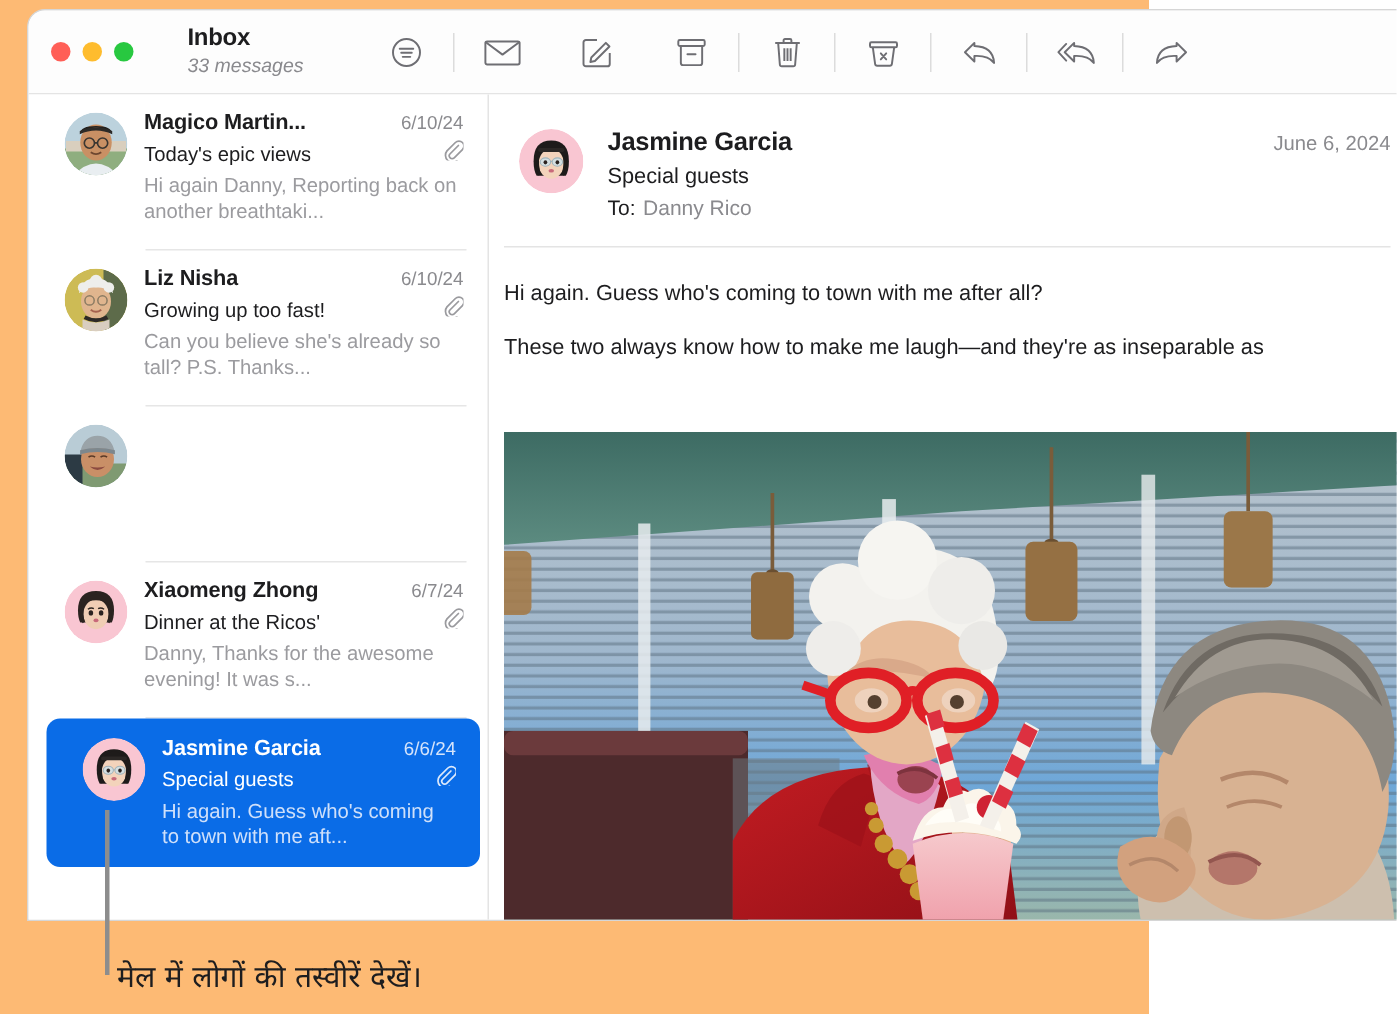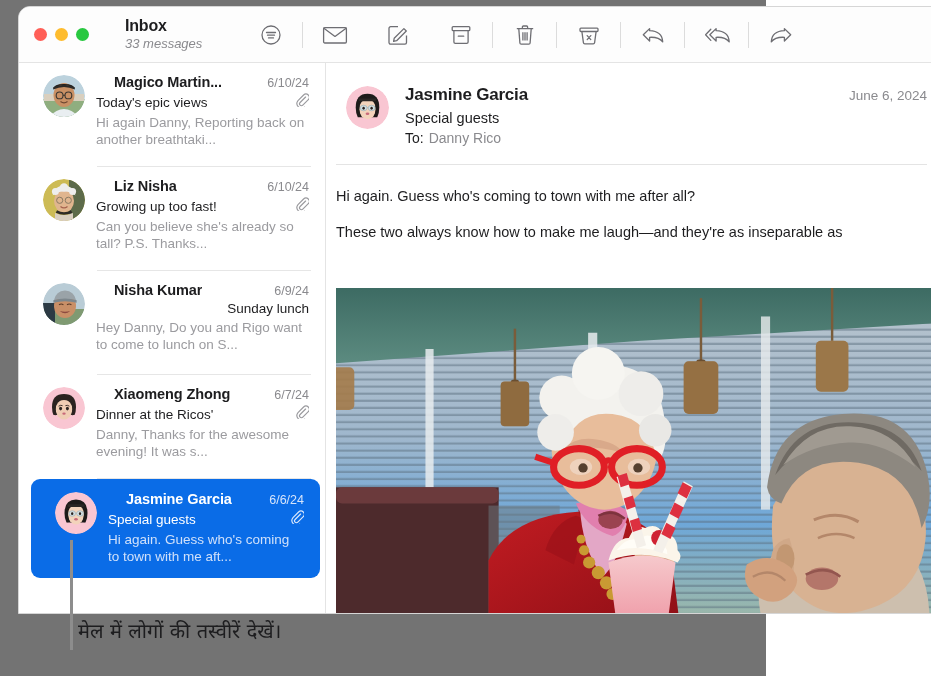--- a/index.html
+++ b/index.html
@@ -2,21 +2,21 @@
 <html><head>
 <meta charset="utf-8">
 <style>
   * { box-sizing: border-box; margin: 0; padding: 0; }
   html, body {
     width: 931px; height: 676px;
     background: #ffffff;
     font-family: "Liberation Sans", sans-serif;
     overflow: hidden;
   }
-  #root { position: relative; width: 766px; height: 676px; background: #737373; }
+  #root { position: relative; width: 766px; height: 676px; background: #fdba74; }
 
   
   .window {
     position: absolute; left: 18px; top: 6px;
     width: 930px; height: 608px;
     background: #fff;
     border: 1px solid #d6d6d6;
     border-top-left-radius: 12px;
     border-top-right-radius: 12px;
     overflow: hidden;
@@ -71,21 +71,21 @@
     border-radius: 9px;
     margin: 0 6px 0 12px;
     width: 289px;
     height: 99px;
     padding-top: 11px;
   }
 
   .avatar { width: 42px; height: 42px; border-radius: 50%; flex: none;
             overflow: hidden; position: relative; margin-top: 2px; }
   .msg-body { flex: 1; min-width: 0; padding-top: 1px; }
-  .msg-line1 { display: flex; align-items: baseline; margin-left: 18px; }
+  .msg-line1 { display: flex; align-items: baseline; }
   .sender { font-size: 14.5px; font-weight: 700; color: #1d1d1f;
             white-space: nowrap; overflow: hidden; text-overflow: ellipsis; letter-spacing: -0.1px; }
   .date { font-size: 12.5px; color: #8a8a8e; margin-left: auto; padding-left: 8px; white-space: nowrap; }
   .msg-line2 { display: flex; align-items: center; margin-top: 3px; justify-content: flex-end; }
   .subject { font-size: 13.5px; color: #1d1d1f; white-space: nowrap; overflow: hidden; text-overflow: ellipsis; }
   .clip { margin-left: auto; padding-left: 6px; color: #9a9a9e; flex: none; }
   .preview { font-size: 13.5px; color: #9b9b9f; line-height: 1.28; margin-top: 3px;
              max-height: 36px; overflow: hidden; }
   .selected .sender, .selected .subject { color: #fff; }
   .selected .date { color: #d5e4fb; }
@@ -112,21 +112,21 @@
   
   .photo { position: absolute; left: 10px; right: 0; top: 225px; bottom: 0; overflow: hidden; }
   .photo-inner { position: absolute; inset: 0; background: #cfd7db; }
 
   
   .callout-line {
     position: absolute; left: 70px; top: 540px;
     width: 3px; height: 110px; background: #8d8d8d;
   }
   .caption {
-    position: absolute; left: 78px; top: 617px;
+    position: absolute; left: 78px; top: 637px;
     font-family: "DejaVu Sans", sans-serif;
     font-size: 20px; color: #1d1d1f; white-space: nowrap;
   }
 </style>
 </head>
 <body>
 
 <div id="root">
 
   <div class="window">
@@ -348,30 +348,20 @@
                 <rect y="26" width="42" height="16" fill="#7f9a72"></rect>
                 <rect x="0" y="20" width="12" height="22" fill="#2c3a44"></rect>
                 <ellipse cx="22" cy="23" rx="11" ry="12" fill="#c98f67"></ellipse>
                 <path d="M10.6 18 q2.4 -10.5 11.4 -10.5 q9 0 11.4 10.5 q-2 -2 -11.4 -2 q-9.4 0 -11.4 2 Z" fill="#9aa3a8"></path>
                 <path d="M10.4 17.2 q11.6 -3.2 23.2 0 l0 2.6 q-11.6 -3 -23.2 0 Z" fill="#7d878d"></path>
                 <path d="M16 21.8 q2.2 -1.6 4.4 0" stroke="#5a3a28" stroke-width="1.1" fill="none"></path>
                 <path d="M24 21.8 q2.2 -1.6 4.4 0" stroke="#5a3a28" stroke-width="1.1" fill="none"></path>
                 <path d="M16.8 28 q5.2 4.6 10.4 0 q-5.2 1.4 -10.4 0 Z" fill="#8c4a40"></path>
               </g>
             </svg>
-          </div>
-          <div class="msg-body">
-            <div class="msg-line1">
-              <span class="sender">Nisha Kumar</span>
-              <span class="date">6/9/24</span>
-            </div>
-            <div class="msg-line2">
-              <span class="subject">Sunday lunch</span>
-            </div>
-            <div class="preview">Hey Danny, Do you and Rigo want to come to lunch on S...</div>
           </div>
           <div class="sep"></div>
         </div>
 
         <div class="msg-row">
           <div class="avatar">
             <svg width="42" height="42" viewBox="0 0 42 42">
               <defs>
                   <clipPath id="c3">
                     <circle cx="21" cy="21" r="21"></circle>

